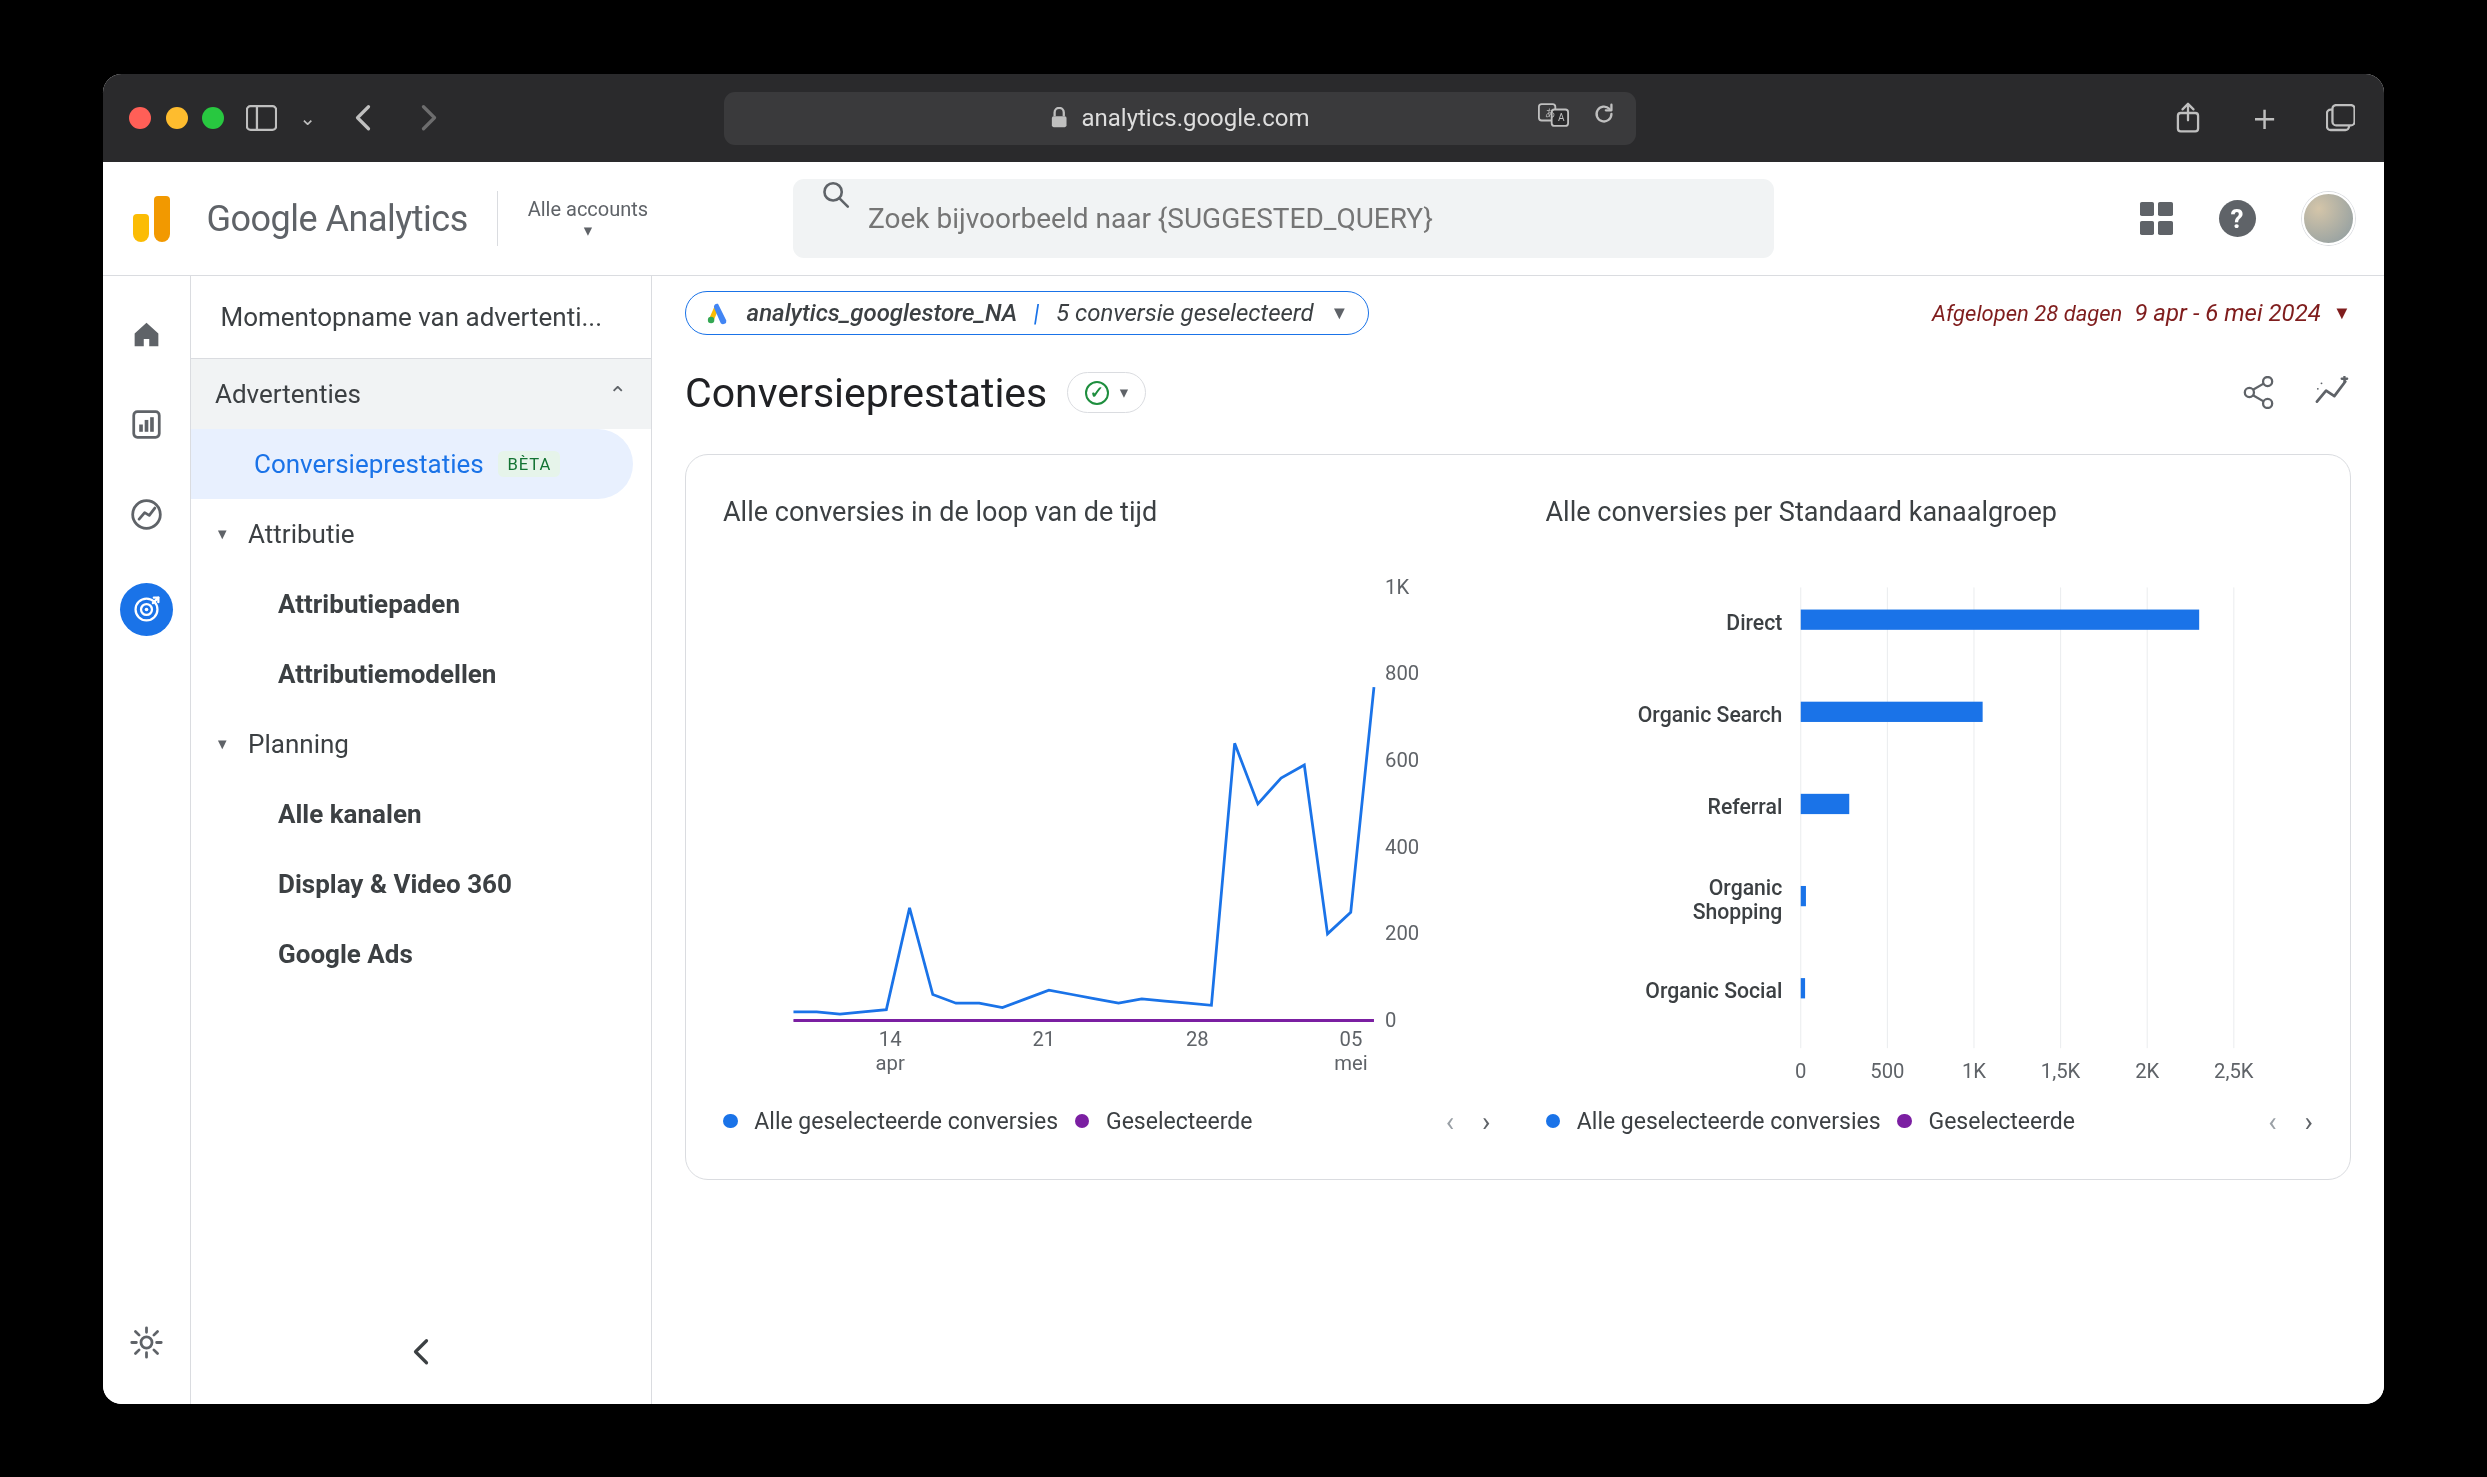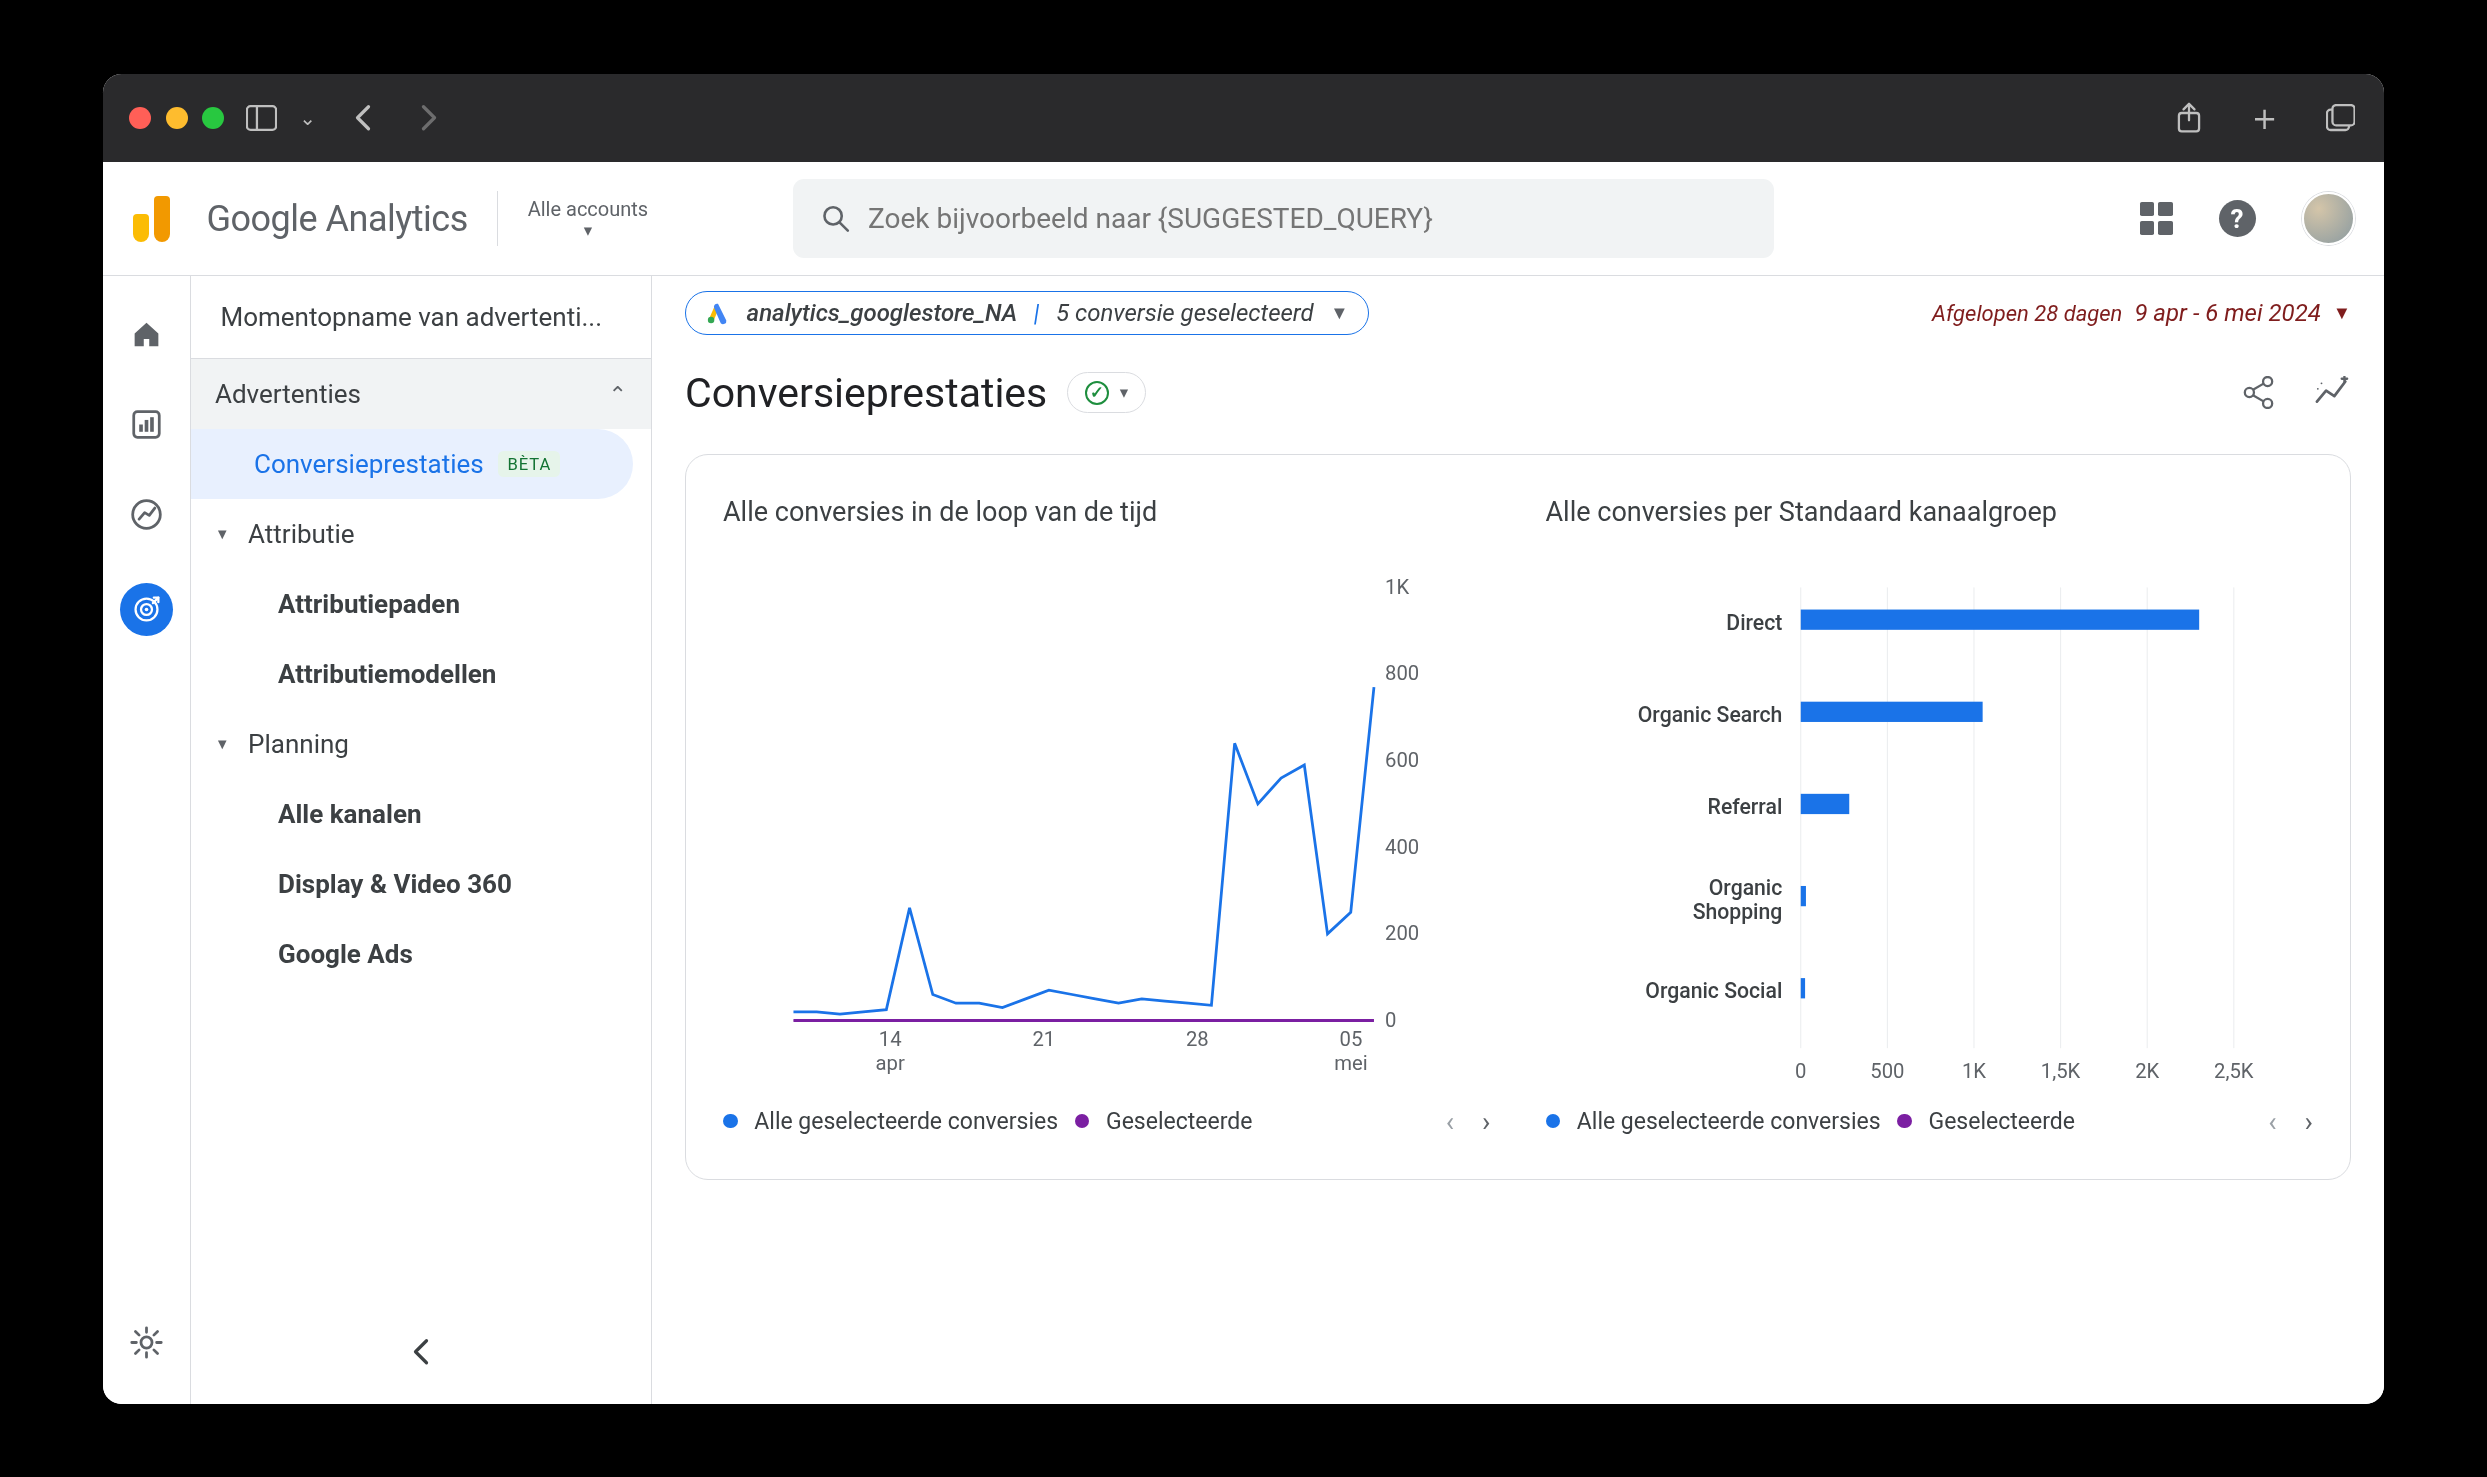--- a/index.html
+++ b/index.html
@@ -19,21 +19,21 @@
   
   .ga-topbar { height: 114px; background:#fff; border-bottom: 0.9px solid #dadce0; display:flex; align-items:center; padding: 0 29.5px; gap: 29.5px; }
   .ga-logo-block { display:flex; align-items:center; gap:22px; }
   .ga-logo { width:52px; height:46px; display:flex; align-items:flex-end; gap:4.6px; }
   .ga-logo-bar1 { width:16.6px; height:28px; background:#fbbc04; border-radius:8.3px 8.3px 16.6px 16.6px; }
   .ga-logo-bar2 { width:16.6px; height:46px; background:#f29900; border-radius:8.3px 8.3px 16.6px 16.6px; }
   .ga-product-name { font-size:36px; color:#5f6368; letter-spacing:-0.5px; }
   .ga-vdivider { width:0.9px; height:55px; background:#dadce0; }
   .ga-accounts { display:flex; flex-direction:column; align-items:center; font-size:20px; color:#5f6368; cursor:pointer; }
   .ga-accounts .caret { font-size:16.6px; color:#5f6368; }
-  .ga-search { flex:0 0 981px; margin-left:115px; height:79px; background:#f1f3f4; border-radius:11px; display:flex; align-items:center; padding:0 28px; gap:18px; color:#5f6368; }
+  .ga-search { flex:0 0 981px; margin-left:115px; height:79px; background:#f1f3f4; border-radius:11px; display:flex; padding:0 28px; gap:18px; color:#5f6368; }
   .ga-search input { border:none; background:transparent; font-size:28px; color:#5f6368; width:100%; outline:none; }
   .ga-topbar-right { margin-left:auto; display:flex; align-items:center; gap:46px; }
   .ga-apps-icon { width:33px; height:33px; display:grid; grid-template-columns:repeat(2,1fr); grid-template-rows:repeat(2,1fr); gap:4.6px; }
   .ga-apps-icon span { background:#5f6368; border-radius:1.8px; }
   .ga-help-icon { width:37px; height:37px; border-radius:50%; background:#5f6368; color:#fff; display:flex; align-items:center; justify-content:center; font-size:26px; font-weight:bold; }
   .ga-avatar { width:53px; height:53px; border-radius:50%; background: radial-gradient(circle at 30% 30%, #d4c5a9, #8a9aa0); border:2.8px solid #fff; box-shadow:0 0 0 0.9px #dadce0; }
   
   .ga-body { flex:1; display:flex; overflow:hidden; }
   
   .left-rail { width:88px; background:#fff; border-right:0.9px solid #dadce0; display:flex; flex-direction:column; align-items:center; padding-top:37px; gap:48px; }
@@ -110,20 +110,43 @@
     <div class="nav-arrows">
       <div class="tb-icon">
         <svg width="22" height="29.5" viewBox="0 0 24 32">
             <path d="M18 4 L6 16 L18 28" fill="none" stroke="#bfbfbf" stroke-width="3.5" stroke-linecap="round" stroke-linejoin="round"></path>
           </svg>
       </div>
       <div class="tb-icon" style="opacity:.45">
         <svg width="22" height="29.5" viewBox="0 0 24 32">
             <path d="M6 4 L18 16 L6 28" fill="none" stroke="#bfbfbf" stroke-width="3.5" stroke-linecap="round" stroke-linejoin="round"></path>
           </svg>
+      </div>
+    </div>
+    <div class="url-bar">
+      <svg width="18.4" height="22" viewBox="0 0 20 24">
+          <rect x="2" y="10" width="16" height="12" rx="2" fill="#bfbfbf"></rect>
+          <path d="M5 10 V6 a5 5 0 0 1 10 0 V10" fill="none" stroke="#bfbfbf" stroke-width="2.5"></path>
+        </svg>
+      <span>analytics.google.com</span>
+      <div class="url-right-icons">
+        <span>
+          <svg width="31" height="28" viewBox="0 0 34 30" style="font-size:26px">
+              <rect x="1" y="3" width="18" height="18" rx="3" fill="none" stroke="#bfbfbf" stroke-width="2"></rect>
+              <rect x="15" y="9" width="18" height="18" rx="3" fill="#2a2a2c" stroke="#bfbfbf" stroke-width="2"></rect>
+              <text x="8" y="16" font-size="11" fill="#bfbfbf">あ</text>
+              <text x="22" y="22" font-size="11" fill="#bfbfbf">A</text>
+            </svg>
+        </span>
+        <span>
+          <svg width="26" height="26" viewBox="0 0 28 28">
+              <path d="M22 14 a8 8 0 1 1 -2.3 -5.6" fill="none" stroke="#bfbfbf" stroke-width="2.5" stroke-linecap="round"></path>
+              <path d="M22 4 L22 10 L16 10" fill="none" stroke="#bfbfbf" stroke-width="2.5" stroke-linecap="round" stroke-linejoin="round"></path>
+            </svg>
+        </span>
       </div>
     </div>
     <div class="chrome-right">
       <div class="tb-icon">
         <svg width="28" height="33" viewBox="0 0 30 36">
             <rect x="4" y="12" width="22" height="20" rx="3" fill="none" stroke="#bfbfbf" stroke-width="2.5"></rect>
             <path d="M15 2 V20 M9 8 L15 2 L21 8" fill="none" stroke="#bfbfbf" stroke-width="2.5" stroke-linecap="round" stroke-linejoin="round"></path>
           </svg>
       </div>
       <div class="tb-icon" style="font-size:37px;">＋</div>

